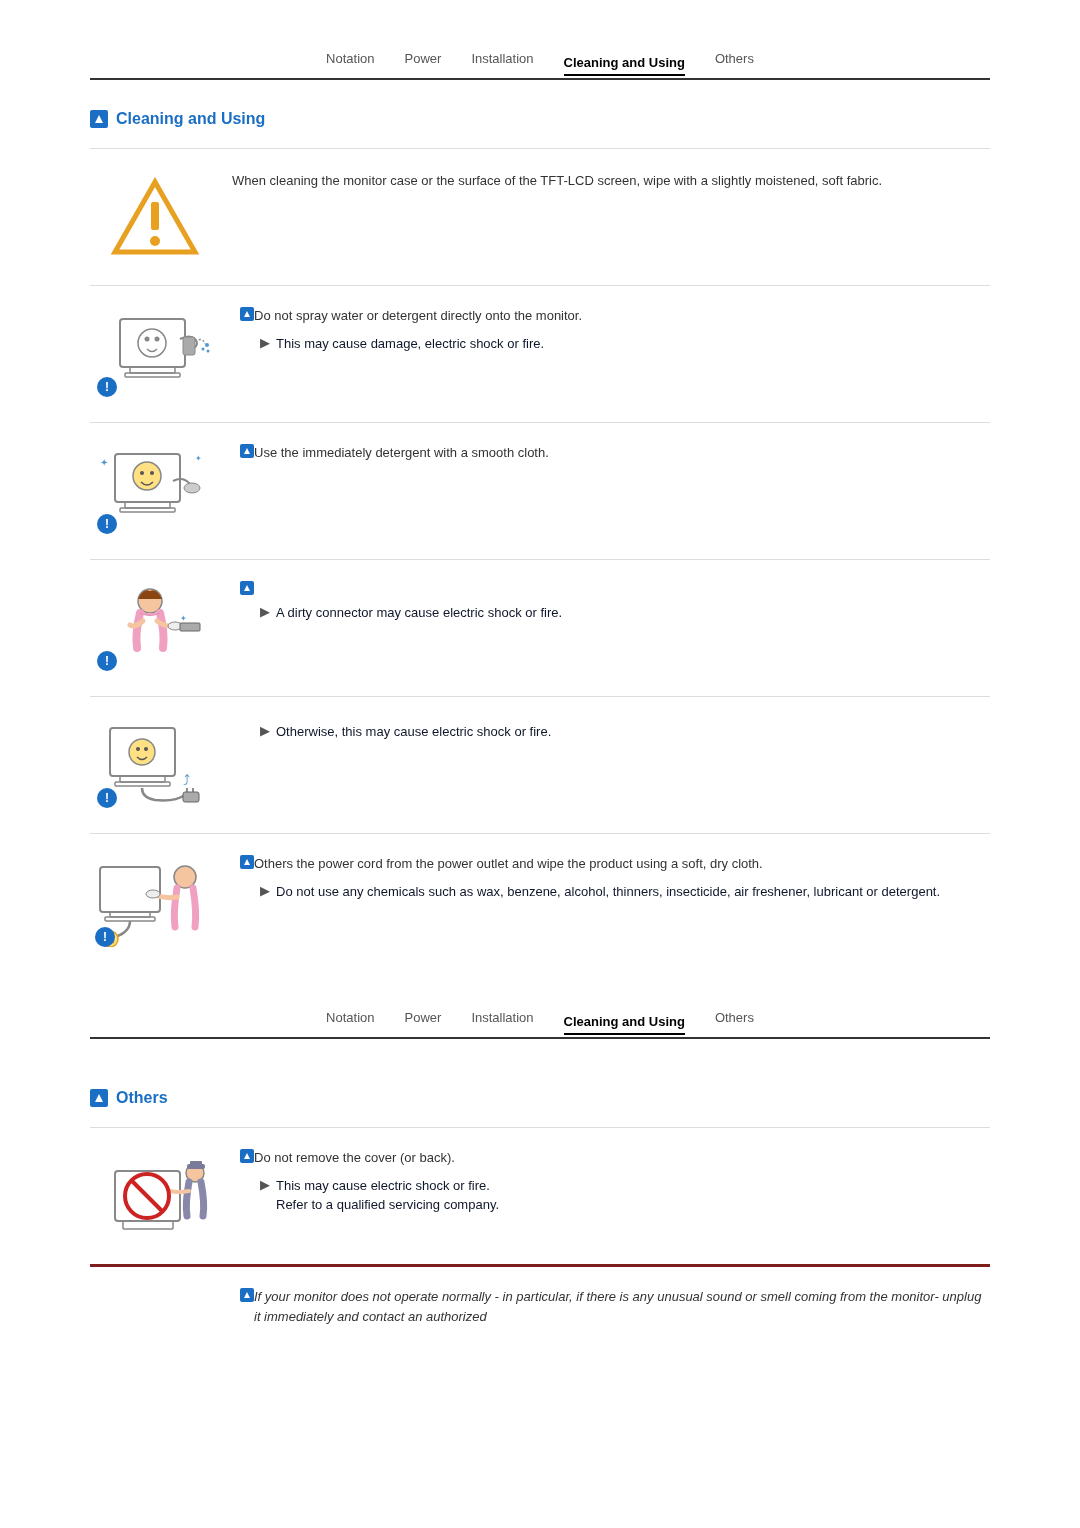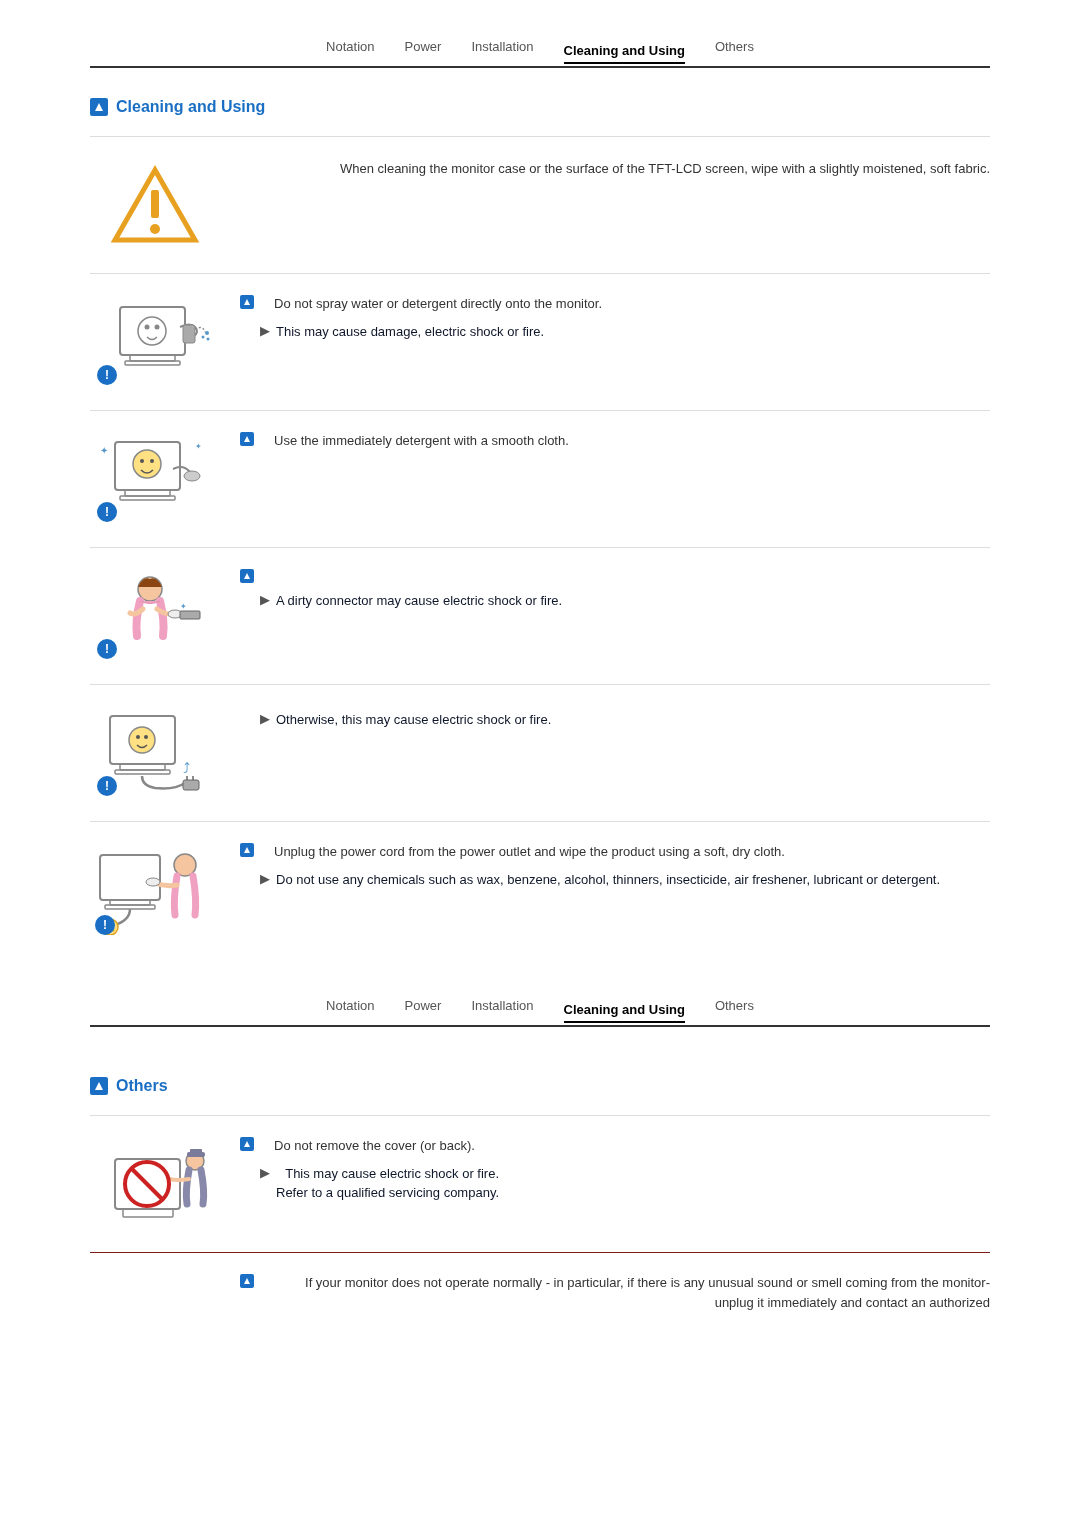--- a/index.html
+++ b/index.html
@@ -6,23 +6,22 @@
     body {
       font-family: Arial, sans-serif;
       font-size: 13px;
       color: #333;
       background: #fff;
       width: 1080px;
       min-height: 1528px;
     }
     .page {
       width: 900px;
-      margin: 0 auto;
+      margin: 12px auto;
       padding: 39px 0;
-      text-align: right;
     }
 
     
     .nav-bar {
       display: flex;
       justify-content: center;
       align-items: center;
       gap: 30px;
       border-bottom: 2px solid #333;
       padding-bottom: 8px;
@@ -93,21 +92,21 @@
     }
 
     
     .text-area {
       flex: 1;
       padding-top: 2px;
     }
     .bullet-main {
       display: flex;
       align-items: flex-start;
-      gap: 20px;
+      gap: 0;
       margin-bottom: 8px;
     }
     .bullet-icon {
       width: 14px;
       height: 14px;
       min-width: 14px;
       background: #1a6fc4;
       border-radius: 2px;
       display: flex;
       align-items: center;
@@ -396,21 +395,21 @@
           <div class="excl-badge" style="bottom:0;left:0;">!</div>
         </div>
       </div>
       <div class="text-area">
         <div class="bullet-main">
           <div class="bullet-icon">
             <svg width="8" height="8" viewBox="0 0 8 8">
                 <polygon points="4,1 7,7 1,7"></polygon>
               </svg>
           </div>
-          <span class="bullet-text">Unplug the power cord from the power outlet and wipe the product using a soft, dry cloth.</span>
+          <span class="bullet-text">Others the power cord from the power outlet and wipe the product using a soft, dry cloth.</span>
         </div>
         <div class="sub-bullet">
           <span class="sub-bullet-arrow">▶</span>
           <span class="sub-bullet-text">Do not use any chemicals such as wax, benzene, alcohol, thinners, insecticide, air freshener, lubricant or detergent.</span>
         </div>
       </div>
     </div>
   </div>
 
   <div class="section-divider"></div>
@@ -467,21 +466,21 @@
           </div>
           <span class="bullet-text">Do not remove the cover (or back).</span>
         </div>
         <div class="sub-bullet">
           <span class="sub-bullet-arrow">▶</span>
           <span class="sub-bullet-text">This may cause electric shock or fire.<br>Refer to a qualified servicing company.</span>
         </div>
       </div>
     </div>
 
-    <div class="content-row" style="border-top:1px solid #7f1d1d; padding: 18px 0; padding-left: 150px;">
+    <div class="content-row" style="border-top:3px solid #7f1d1d; padding: 18px 0; padding-left: 150px; font-style: italic;">
       <div class="text-area">
         <div class="bullet-main">
           <div class="bullet-icon">
             <svg width="8" height="8" viewBox="0 0 8 8">
                 <polygon points="4,1 7,7 1,7"></polygon>
               </svg>
           </div>
           <span class="bullet-text">If your monitor does not operate normally - in particular, if there is any unusual sound or smell coming from the monitor- unplug it immediately and contact an authorized</span>
         </div>
       </div>

